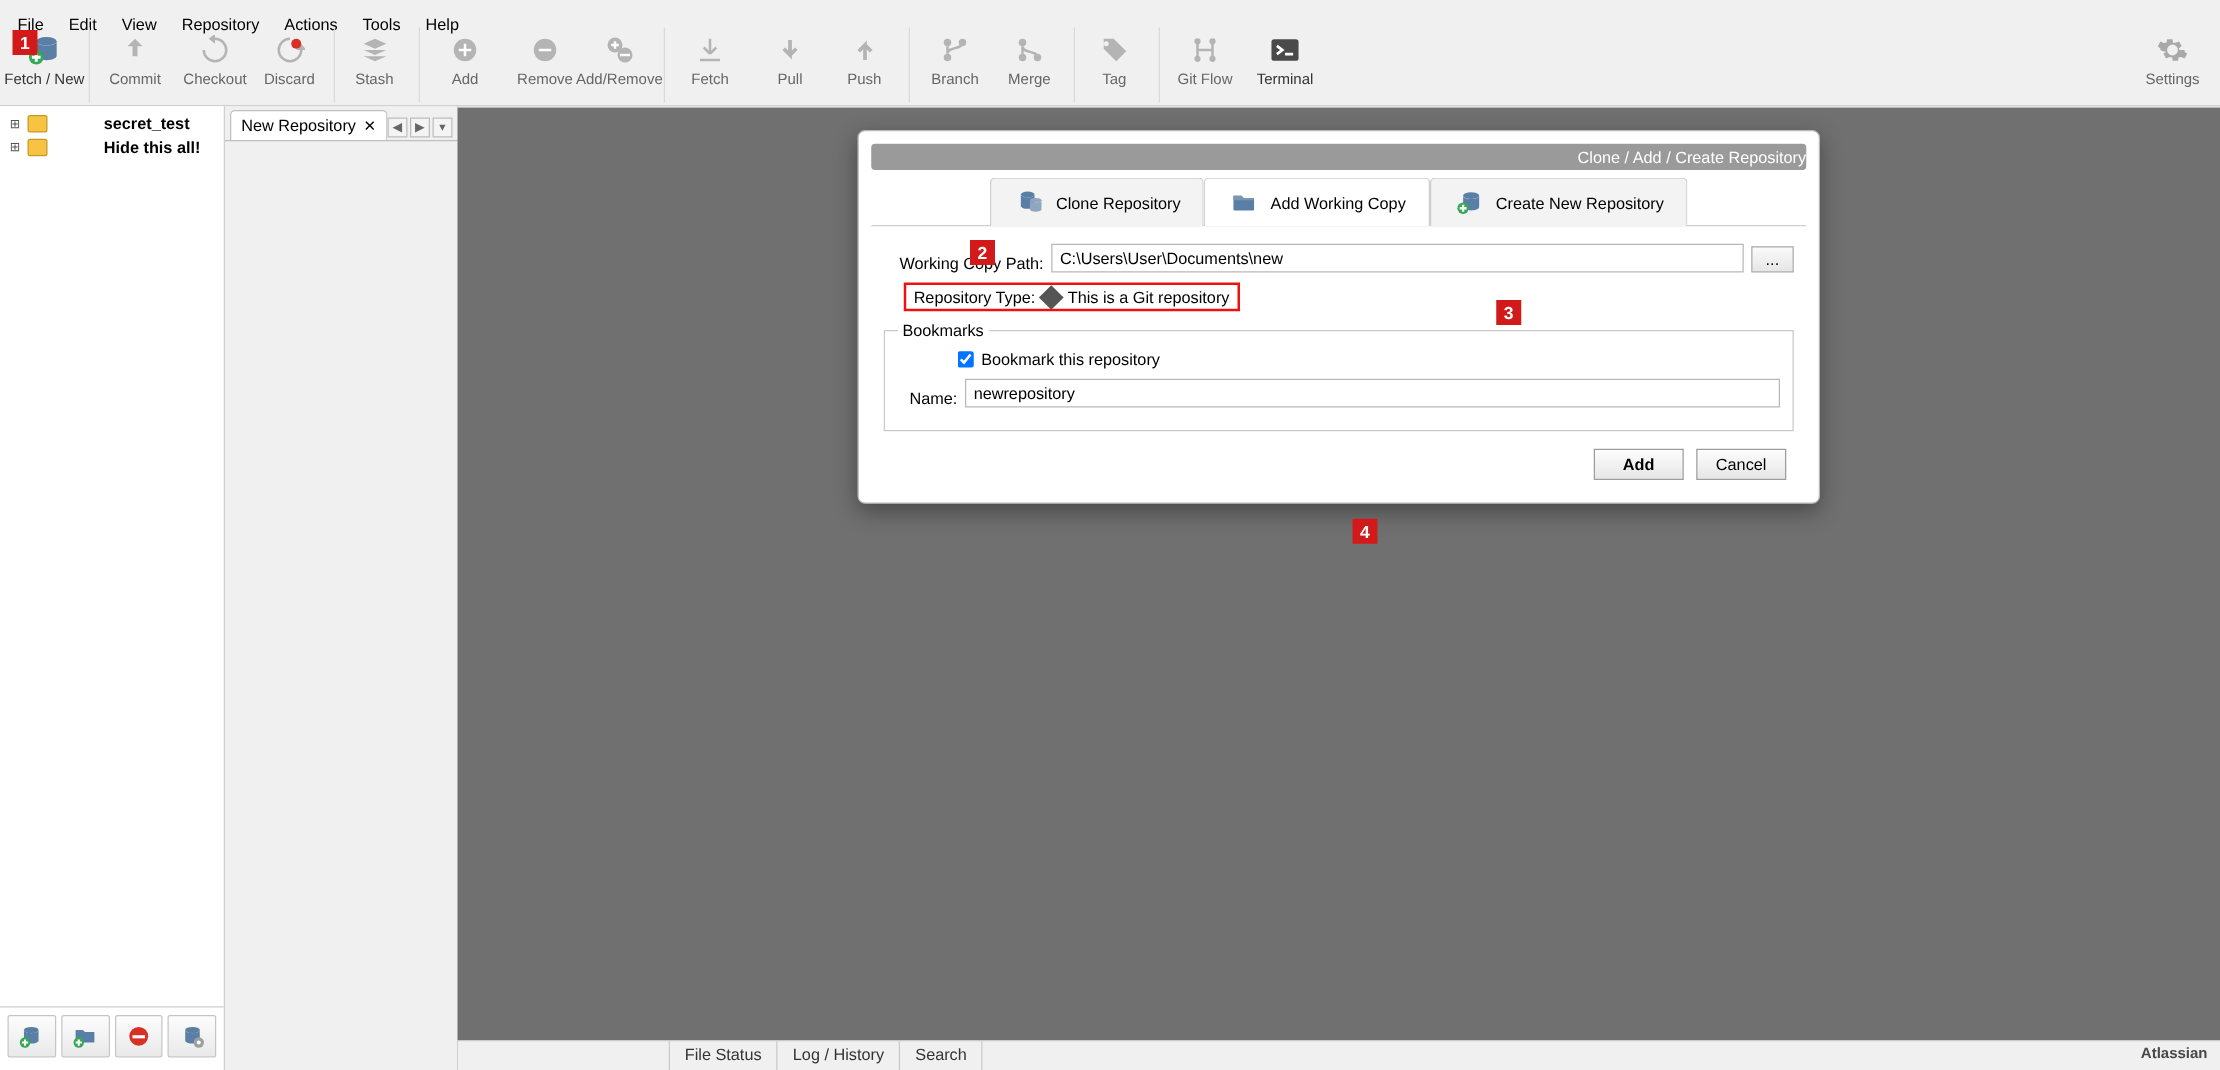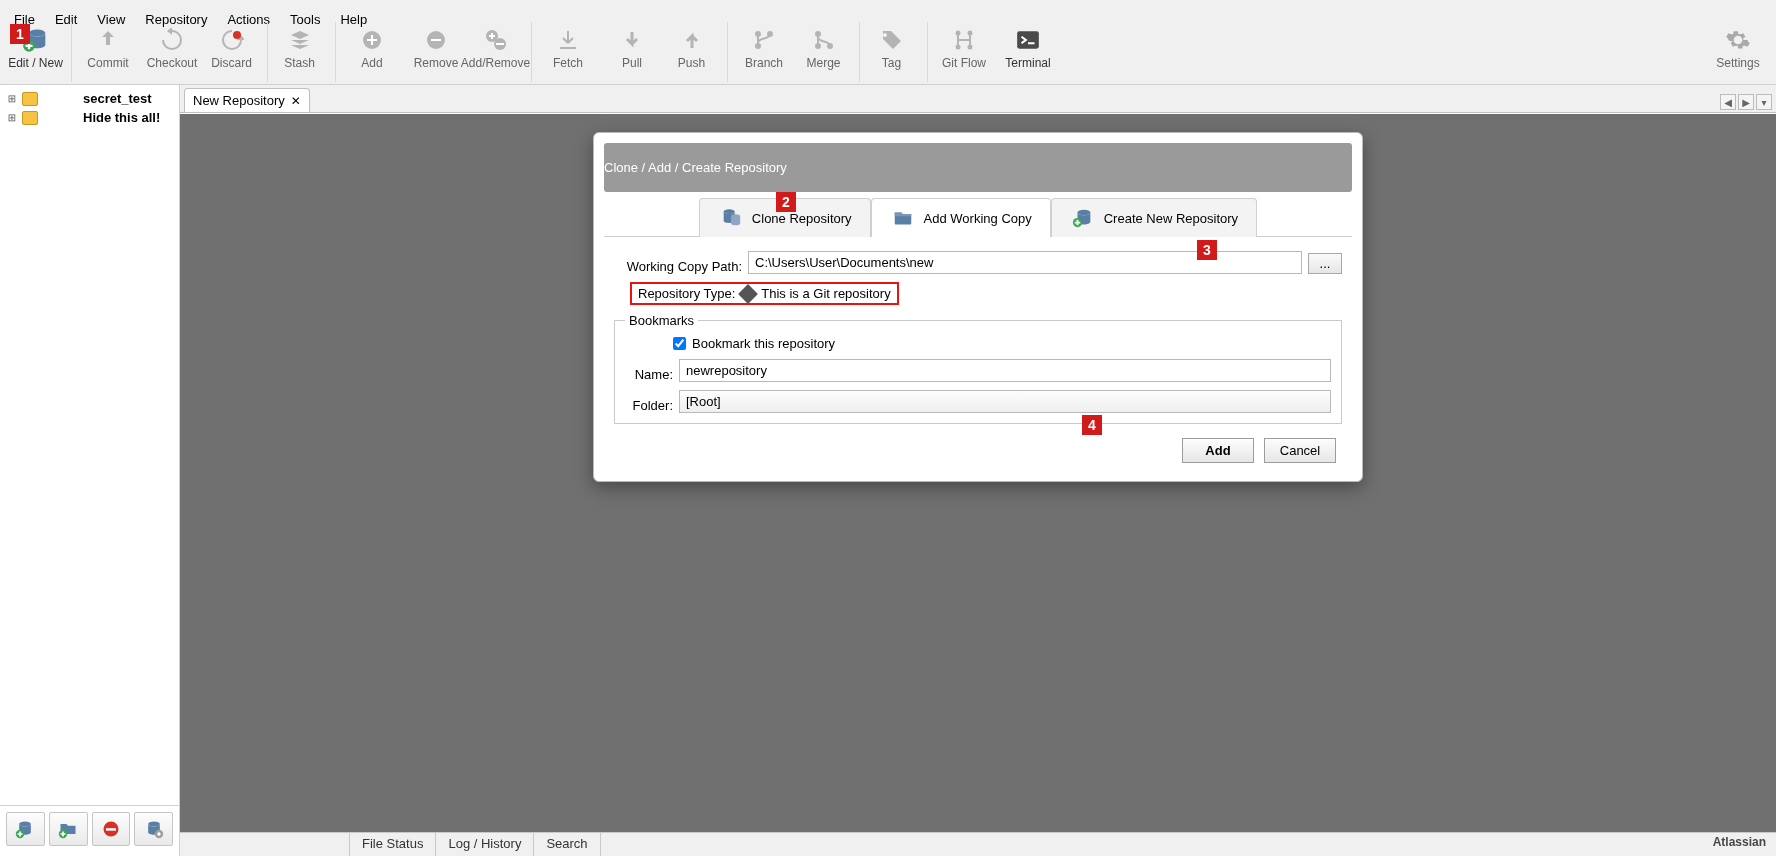--- a/index.html
+++ b/index.html
@@ -27,40 +27,40 @@
   .tree-item { display: flex; align-items: center; padding: 2px 6px; cursor: default; }
   .tree-item .expander { width: 12px; text-align: center; color: #555; font-size: 10px; }
   .tree-item .folder { width: 16px; height: 14px; background: #f6c343; border: 1px solid #c79a1f; margin: 0 4px; border-radius: 2px; }
   .tree-item .label { font-weight: bold; margin-left: 41px; }
   .sidebar-spacer { flex:1; }
   .sidebar-bottom { display:flex; gap:4px; padding:6px; border-top:1px solid #d0d0d0; }
   .sb-btn { width:40px; height:34px; border:1px solid #c5c5c5; background:linear-gradient(#fdfdfd,#e9e9e9); display:flex; align-items:center; justify-content:center; cursor:pointer; border-radius:2px; }
   .sb-btn svg { width:20px; height:20px; }
 
   
-  .mainarea { flex: 1; display: flex; flex-direction: column; background: #f0f0f0; }
+  .mainarea { flex: 1; display: flex; background: #f0f0f0; }
   .tabstrip { height: 28px; display: flex; align-items: flex-end; padding-left: 4px; border-bottom: 1px solid #bfbfbf; }
   .tab { background: #fff; border: 1px solid #bfbfbf; border-bottom: none; border-radius: 4px 4px 0 0; padding: 4px 8px; display: flex; align-items: center; gap: 6px; font-size: 13px; }
   .tab .close { font-size: 12px; cursor: pointer; }
   .tabstrip-spacer { flex:1; }
   .tabstrip-nav { display:flex; align-items:center; gap:2px; padding:0 4px 2px 0; }
   .tabstrip-nav .nav-btn { width:16px; height:16px; border:1px solid #bcbcbc; background:#f4f4f4; display:flex; align-items:center; justify-content:center; font-size:10px; color:#666; cursor:pointer; }
 
   .content { flex: 1; background: #707070; position: relative; border-top:1px solid #fff; }
 
   
   .statusbar { position:absolute; left:0; right:0; bottom:0; height:24px; background:#f0f0f0; border-top:1px solid #c9c9c9; display:flex; align-items:stretch; }
   .statusbar .sb-cell { border-right:1px solid #c9c9c9; padding:3px 12px; cursor:pointer; color:#333; }
   .statusbar .spacer { flex:1; }
   .statusbar .brand { padding:2px 10px 0 0; font-weight:bold; font-size:12px; color:#474747; font-family:Arial,sans-serif; }
 
   
   .dialog { position: absolute; left: 50%; transform: translateX(-50%); top: 18px; width: 770px; background: #fff; border: 1px solid #b9b9b9; border-radius: 6px;
             box-shadow: 0 6px 18px rgba(0,0,0,.35); padding: 10px; }
-  .dialog-title { background: #9a9a9a; color: #fff; text-align: left; padding: 17px 0; font-size: 13px; border-radius: 3px; margin-bottom: 6px; }
+  .dialog-title { background: #9a9a9a; color: #fff; text-align: right; padding: 3px 0; font-size: 13px; border-radius: 3px; margin-bottom: 6px; }
   .dlg-tabs { display: flex; justify-content: center; border-bottom: 1px solid #cfcfcf; }
   .dlg-tab { display: flex; align-items: center; gap: 8px; padding: 8px 18px; border: 1px solid #cfcfcf; border-bottom: none; background: #f3f3f3; cursor: pointer; border-radius: 4px 4px 0 0; margin-bottom:-1px;}
   .dlg-tab.active { background: #fff; }
   .dlg-tab svg, .dlg-tab .micon { width:26px; height:22px; }
   .dlg-body { padding: 14px 10px 6px 10px; }
   .row { display: flex; align-items: flex-end; gap: 6px; margin-bottom: 8px; }
   .row label { width: 128px; text-align: right; white-space:nowrap; }
   .row input[type=text], .row select { flex: 1; border: 1px solid #b8b8b8; padding: 3px 6px; font-size: 13px; background:#fff; }
   .row select { appearance: none; background: linear-gradient(#fdfdfd,#efefef); }
   .row .btn-browse { width: 34px; border: 1px solid #a8a8a8; background: linear-gradient(#fafafa,#e6e6e6); text-align: center; padding: 2px 0; cursor: pointer; }
@@ -96,21 +96,21 @@
         <span class="ticon">
           <svg viewBox="0 0 24 24" width="28" height="28">
             <g fill="#5a7fa6">
               <ellipse cx="13" cy="6" rx="7" ry="3"></ellipse>
               <path d="M6 6v10c0 1.7 3.1 3 7 3s7-1.3 7-3V6c0 1.7-3.1 3-7 3S6 7.7 6 6z"></path>
             </g>
             <circle cx="6" cy="17" r="5" fill="#34a853"></circle>
             <path d="M5 14h2v6H5zM3 16h6v2H3z" fill="#fff"></path>
           </svg>
         </span>
-        <span class="tlabel">Edit / New</span>
+        <span class="tlabel">Fetch / New</span>
       </div>
       <div class="tool">
         <span class="ticon">
           <svg viewBox="0 0 24 24" width="24" height="24" fill="#b4b4b4">
             <path d="M12 3l6 6h-4v8h-4V9H6z"></path>
           </svg>
         </span>
         <span class="tlabel">Commit</span>
       </div>
       <div class="tool">
@@ -376,26 +376,20 @@
           <fieldset class="bookmarks">
             <legend>Bookmarks</legend>
             <div class="check-row">
               <input type="checkbox" checked="" style="">
               <span>Bookmark this repository</span>
             </div>
             <div class="row">
               <label style="width:48px">Name:</label>
               <input type="text" value="newrepository" style="">
             </div>
-            <div class="row" style="margin-bottom:0;">
-              <label style="width:48px">Folder:</label>
-              <select>
-                <option>[Root]</option>
-              </select>
-            </div>
           </fieldset>
 
           <div class="dlg-buttons">
             <button class="primary">Add</button>
             <button>Cancel</button>
           </div>
         </div>
       </div>
 
       <div class="statusbar">

